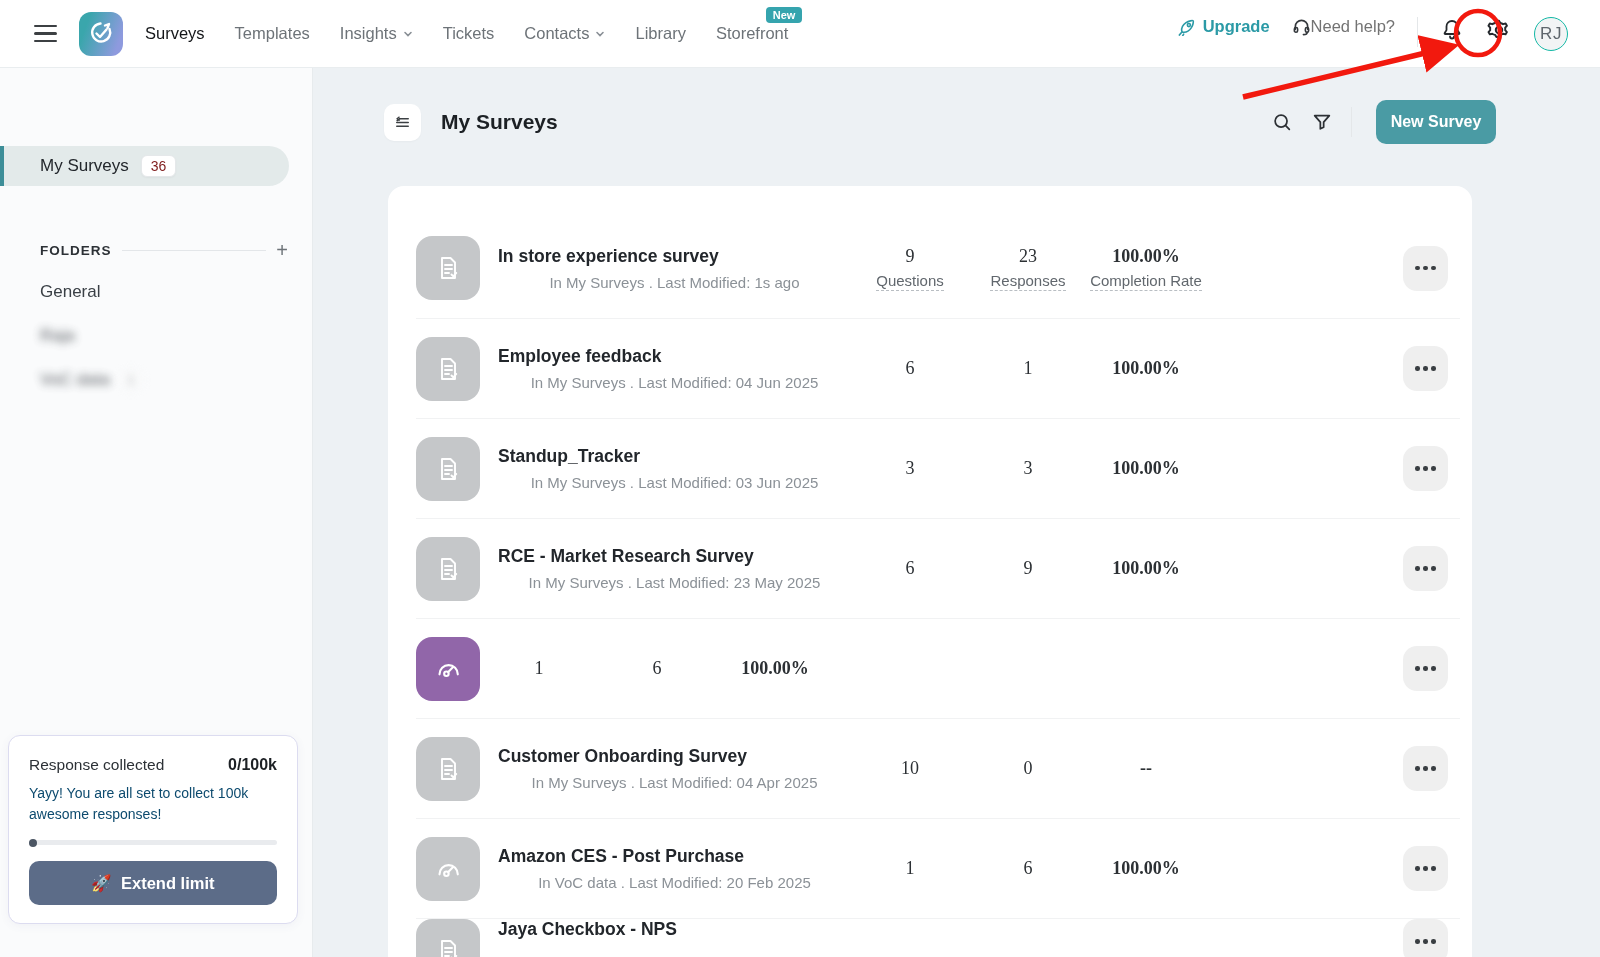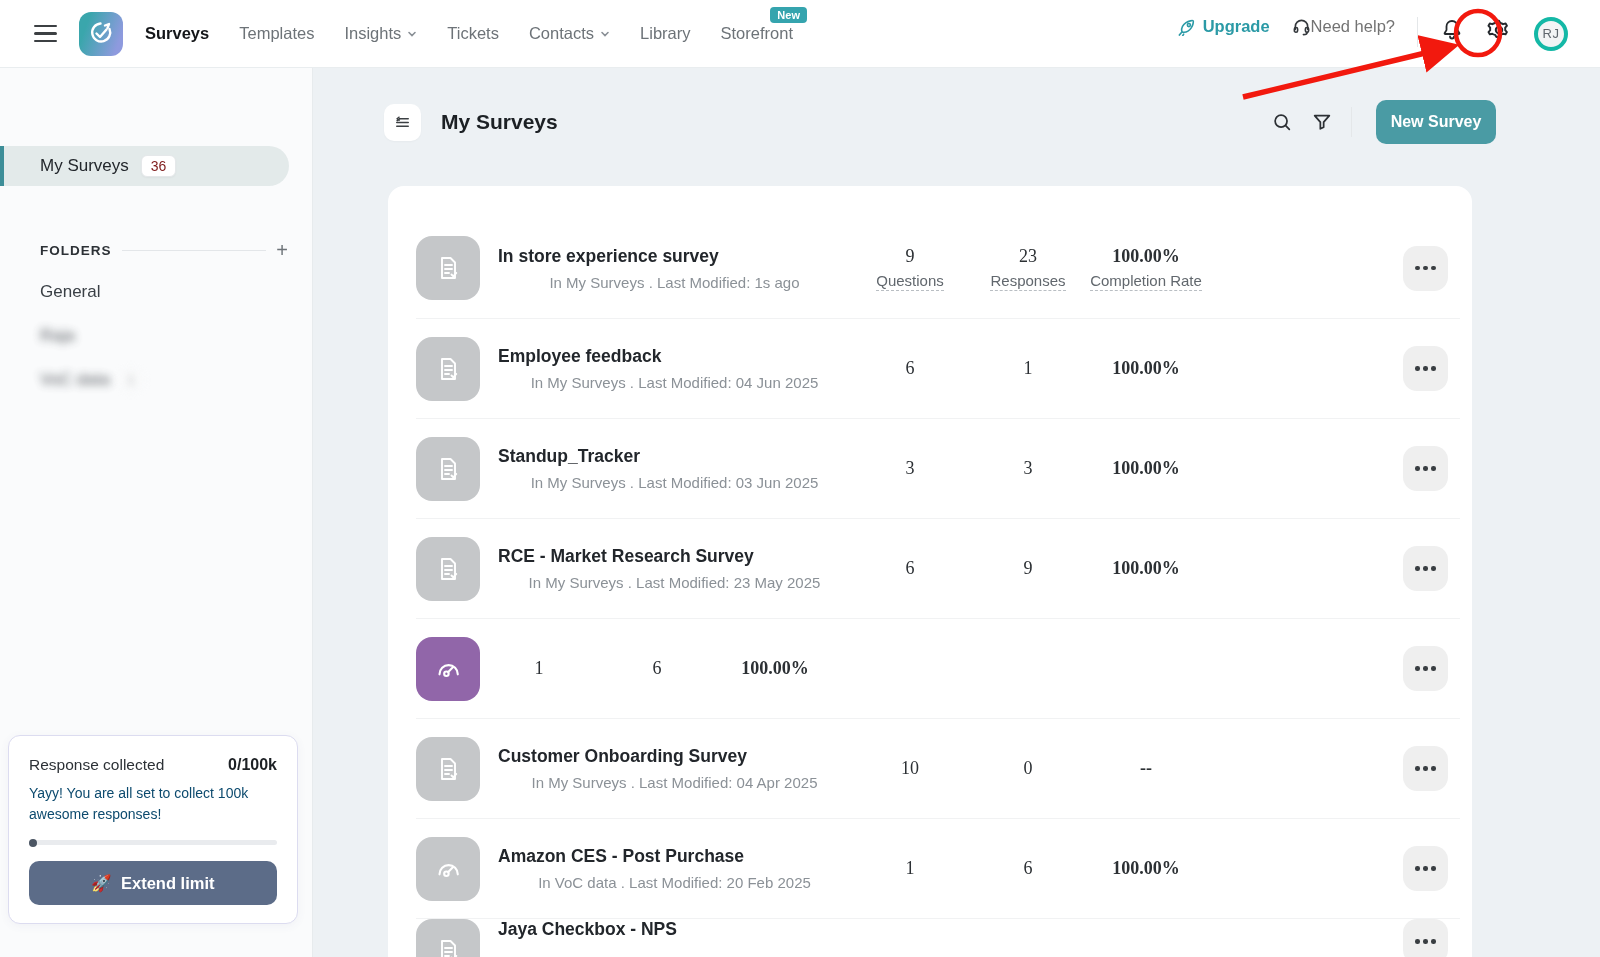--- a/index.html
+++ b/index.html
@@ -9,33 +9,33 @@
   
   .topbar { position:relative; z-index:5; display:flex; align-items:center; height:68px;
     background:#ffffff; border-bottom:1px solid #e9edef; padding:0 32px 0 34px; }
   .hamburger { display:flex; flex-direction:column; gap:5px; background:none; border:none; cursor:pointer; margin-right:22px; }
   .hamburger span { width:23px; height:2.6px; background:#3c4043; border-radius:2px; }
   .logo { width:44px; height:44px; border-radius:12px; margin-right:22px; flex:none;
     background:linear-gradient(110deg,#3aa6ac 20%,#8e9ade 85%); display:flex; align-items:center; justify-content:center; }
   .nav { display:flex; align-items:center; gap:30px; }
   .nav-item { position:relative; display:flex; align-items:center; gap:6px; font-size:16.5px;
     color:#6d7378; background:none; border:none; cursor:pointer; font-family:inherit; }
-  .nav-item.active { color:#141619; font-weight:bold;text-align:center; }
+  .nav-item.active { color:#141619; font-weight:normal;text-align:center; }
   .nav-badge { position:absolute; top:-17px; right:-14px; background:#35a4ae; color:#fff;
     font-size:11px; font-weight:bold; padding:2px 7px; border-radius:4px; }
   .chev { width:10px; height:10px; flex:none; }
   .topbar-right { margin-left:auto; display:flex; align-items:flex-start; gap:22px; }
   .upgrade { display:flex; align-items:center; gap:7px; color:#2b9aa6; font-size:16.5px; font-weight:bold;
     background:none; border:none; cursor:pointer; font-family:inherit; }
   .needhelp { display:flex; align-items:center; gap:0; color:#737373; font-size:16.5px;
     background:none; border:none; cursor:pointer; font-family:inherit; }
   .vdiv { width:1px; height:30px; background:#e4e7e9; }
   .icon-btn { background:none; border:none; cursor:pointer; display:flex; align-items:center; justify-content:center; }
-  .avatar { width:34px; height:34px; border-radius:50%; background:#f2f4f5; border:4px solid #14b8a6;
-    display:flex; align-items:center; justify-content:center; font-size:13px; color:#5f666d; letter-spacing:.5px; }
+  .avatar { width:34px; height:34px; border-radius:50%; background:#f2f4f5; border:1px solid #14b8a6;
+    display:flex; align-items:center; justify-content:center; font-size:17px; color:#5f666d; letter-spacing:.5px; }
 
   
   .shell { display:flex; height:889px; }
   .sidebar { position:relative; width:313px; flex:none; background:#fafbfc; border-right:1px solid #e7ebed; padding-top:78px; }
   .side-item { display:flex; align-items:center; gap:12px; height:40px; padding-left:40px;
     font-size:17px; color:#3a4046; cursor:pointer; }
   .side-item.active { position:relative; width:289px; background:#e3eaea; border-radius:0 20px 20px 0;
     color:#23272c; }
   .side-item.active::before { content:""; position:absolute; left:0; top:0; bottom:0; width:4px; background:#3d8e98; }
   .count-badge { background:#ffffff; border:1px solid #e5e8ea; border-radius:6px; padding:2px 9px;

